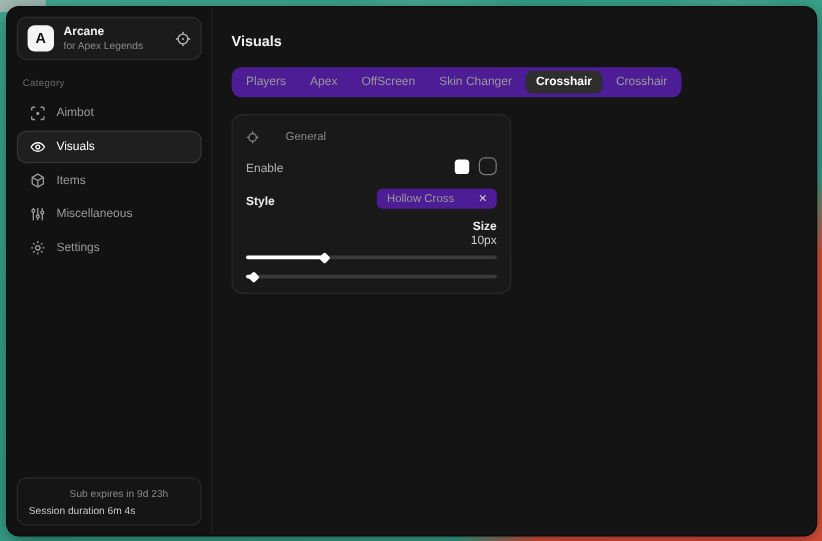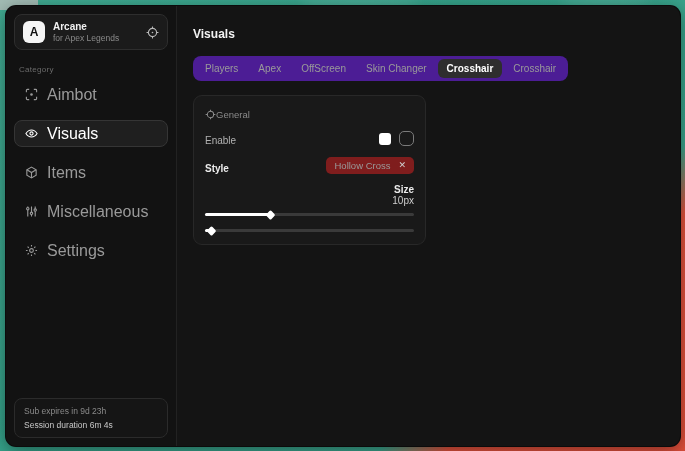--- a/index.html
+++ b/index.html
@@ -36,62 +36,62 @@
     color:#111; font-weight:bold; font-size:12px; flex:0 0 22px;
   }
   .app-name { font-size:10px; font-weight:bold; color:#f0f0f0; line-height:11px; }
   .app-sub  { font-size:8.5px; color:#8a8a8a; line-height:10px; margin-top:1px; }
   .side-header .target { margin-left:auto; color:#b9b9b9; display:flex; }
 
   .category-label { margin:15px 5px 7px; font-size:8px; color:#6b6b6b; letter-spacing:.3px; }
 
   .nav-item {
     display:flex; align-items:center; gap:9px; height:27px; padding:0 10px;
-    border-radius:8px; color:#9a9a9a; font-size:16px; cursor:pointer;
-    border:1px solid transparent; margin-bottom:12px;
+    border-radius:8px; color:#9a9a9a; font-size:10px; cursor:pointer;
+    border:1px solid transparent; margin-bottom:1px;
   }
   .nav-item .nav-icon { display:flex; color:inherit; }
   .nav-item.selected { background:#1f1f1f; border-color:#353535; color:#fff; }
 
   .side-footer {
     margin-top:auto; border:1px solid #2b2b2b; border-radius:8px;
     padding:7px 9px; background:#151515;
   }
-  .side-footer .l1 { font-size:8.5px; color:#8a8a8a; margin-bottom:4px; }
+  .side-footer .l1 { font-size:8.5px; color:#8a8a8a; margin-bottom:4px;margin-left:34px; }
   .side-footer .l2 { font-size:8.5px; color:#c9c9c9; }
 
   
   .main { flex:1; padding:15px 16px; position:relative; }
   .page-title { font-size:12px; font-weight:bold; color:#f2f2f2; margin:6px 0 15px; }
 
   .tabbar {
     display:inline-flex; align-items:center; gap:2px;
     background:#4c1d95; border-radius:8px; padding:3px;
   }
   .tab { padding:4px 9px; font-size:10px; color:#9a9a9a; border-radius:6px; cursor:pointer; white-space:nowrap; }
   .tab.selected { background:#2e2e2e; color:#fff; font-weight:bold; }
 
   .card {
     margin-top:14px; width:233px; background:#191919;
     border:1px solid #282828; border-radius:9px; padding:8px 11px 12px;
   }
-  .card-header { display:flex; align-items:flex-start; gap:0; color:#8a8a8a; font-size:9.5px; padding:5px 0 11px; }
+  .card-header { display:flex; align-items:flex-start; gap:22px; color:#8a8a8a; font-size:9.5px; padding:5px 0 11px; }
   .card-header .gicon { display:flex; color:#8a8a8a; }
 
   .row { display:flex; align-items:flex-end; justify-content:space-between; }
   .row-enable { margin-bottom:11px; }
   .row-enable .lbl { font-size:10px; color:#b2b2b2; }
   .enable-controls { display:flex; align-items:center; gap:8px; }
   .swatch { width:12px; height:12px; background:#ffffff; border-radius:3px; cursor:pointer; }
   .checkbox { width:15px; height:15px; border:1.5px solid #7a7a7a; border-radius:5px; background:transparent; cursor:pointer; }
 
   .row-style { margin-bottom:10px; }
   .lbl-strong { font-size:10px; font-weight:bold; color:#ececec; }
   .style-pill {
-    display:flex; align-items:center; gap:8px; background:#7f1d1d;
+    display:flex; align-items:center; gap:20px; background:#4c1d95;
     border-radius:5px; padding:3px 8px; cursor:pointer;
   }
   .style-pill .pill-text { font-size:9.5px; color:#9a9a9a; }
   .style-pill .pill-x { font-size:9px; color:#cfcfcf; cursor:pointer; line-height:1; }
 
   .row-val { margin-bottom:7px;flex-direction:column; }
   .val { font-size:10px; color:#cfcfcf; }
 
   .slider { position:relative; height:3px; background:#3a3a3a; border-radius:2px; margin-bottom:13px; cursor:pointer; }
   .slider .fill { position:relative; height:100%; background:#ffffff; border-radius:2px; }

